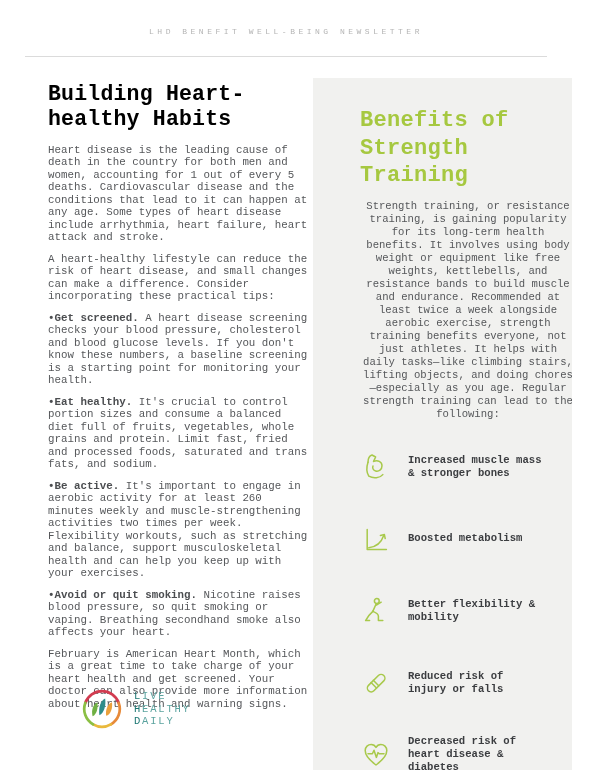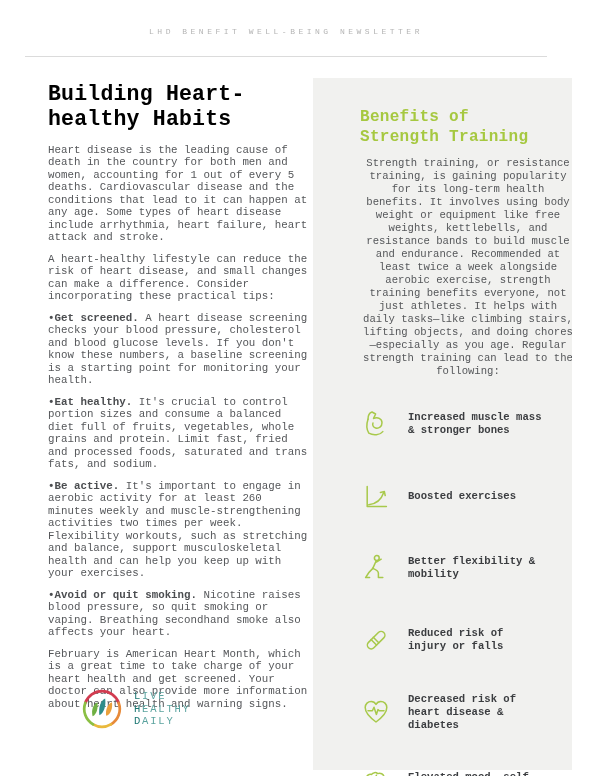--- a/index.html
+++ b/index.html
@@ -25,21 +25,21 @@
     margin:0 0 9px 0; color:#55575a; font-size:10.8px; line-height:12.5px;
   }
   .tip .lead { font-weight:700; color:#4b4d50; }
   .tip::before { content:"\2022 "; font-weight:700; color:#4b4d50; }
   
   .right-panel {
     position:absolute; left:313px; top:78px; right:0; bottom:6px;
     background:#f1f1ef; box-sizing:border-box; padding:29px 28px 0 47px;
   }
   .right-panel h2 {
-    margin:0 0 10px 0; color:#a6c840; font-size:16px; line-height:1.25;
+    margin:0 0 10px 0; color:#a6c840; font-size:22px; line-height:1.25;
     font-weight:700; letter-spacing:0.3px; max-width:210px;
   }
   .right-panel .intro {
     margin:0; color:#55575a; font-size:10.6px; line-height:13px; width:216px;text-align:center;
   }
   .benefits { margin-top:30px; }
   .benefit-row { display:flex; align-items:center; margin-bottom:40px; height:32px; }
   .bicon { width:32px; height:32px; flex:0 0 32px; }
   .bicon svg { width:32px; height:32px; display:block; }
   .blabel {
@@ -115,21 +115,21 @@
       </div>
 
       <div class="benefit-row">
         <span class="bicon">
           <svg viewBox="0 0 40 40">
             <path class="ic" d="M9 8 L9 33 L33 33"></path>
             <path class="ic" d="M11 31 C19 30 26.5 25 29.5 16"></path>
             <path class="ic" d="M25.5 15.5 L30.5 14.5 L31.5 19.5"></path>
           </svg>
         </span>
-        <span class="blabel">Boosted exercises</span>
+        <span class="blabel">Boosted metabolism</span>
       </div>
 
       <div class="benefit-row">
         <span class="bicon">
           <svg viewBox="0 0 40 40">
             <circle class="ic" cx="21" cy="7.5" r="3"></circle>
             <path class="ic" d="M20 11.5 L16 20.5"></path>
             <path class="ic" d="M20.5 12.5 L26.5 9"></path>
             <path class="ic" d="M16 20.5 C20 22 23 23.5 23 26.5 L23 32 L28.5 32"></path>
             <path class="ic" d="M16 20.5 C12.5 23.5 9.5 27.5 7 32 L12 32"></path>

